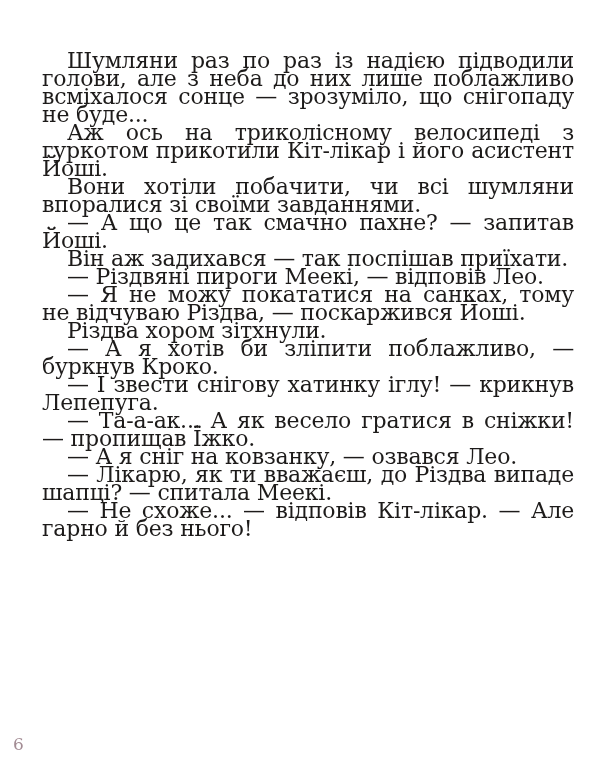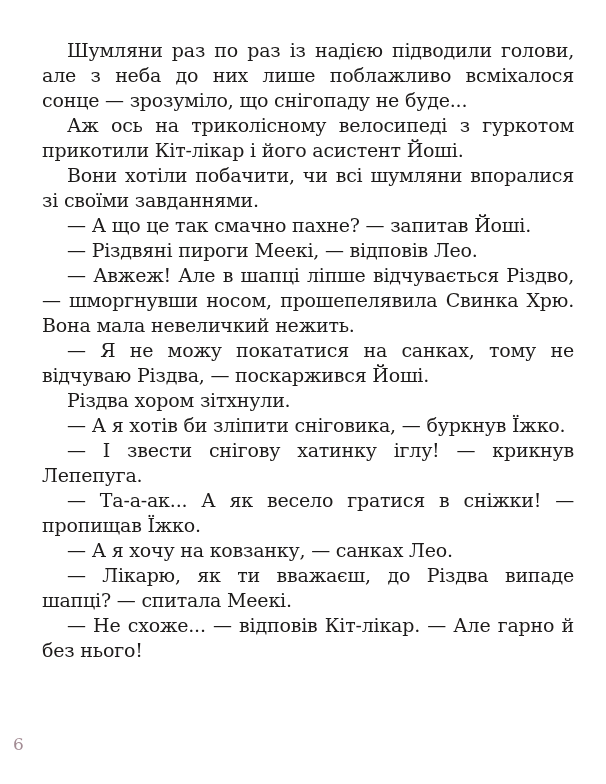--- a/index.html
+++ b/index.html
@@ -14,25 +14,25 @@
     overflow: hidden;
   }
   .page {
     position: absolute;
     inset: 0;
     background: #fffefe;
   }
   .text-block {
     position: absolute;
     left: 42px;
-    top: 38px;
+    top: 52px;
     width: 532px;
     font-family: "DejaVu Serif", serif;
-    font-size: 19px;
-    line-height: 25px;
+    font-size: 22px;
+    line-height: 18px;
     letter-spacing: -0.2px;
     color: #1d1b1a;
     text-align: justify;
   }
   .para {
     margin: 0;
     padding: 0;
     text-indent: 25px;
   }
   .page-number {
@@ -48,27 +48,27 @@
 </head>
 <body>
 
 <div class="page" style="background: rgb(255, 255, 255);">
 
   <div class="text-block" style="color: rgb(29, 27, 26);">
       <p class="para">Шумляни раз по раз із надією підводили голови, але з неба до них лише поблажливо всміхалося сонце — зрозуміло, що снігопаду не буде...</p>
       <p class="para">Аж ось на триколісному велосипеді з гуркотом прикотили Кіт-лікар і його асистент Йоші.</p>
       <p class="para">Вони хотіли побачити, чи всі шумляни впоралися зі своїми завданнями.</p>
       <p class="para">— А що це так смачно пахне? — запитав Йоші.</p>
+      <p class="para">Він аж задихався — так поспішав приїхати.</p>
       <p class="para">— Різдвяні пироги Меекі, — відповів Лео.</p>
-      <p class="para">— Авжеж! Але в шапці ліпше відчувається Різдво, — шморгнувши носом, прошепелявила Свинка Хрю. Вона мала невеличкий нежить.</p>
       <p class="para">— Я не можу покататися на санках, тому не відчуваю Різдва, — поскаржився Йоші.</p>
       <p class="para">Різдва хором зітхнули.</p>
-      <p class="para">— А я хотів би зліпити сніговика, — буркнув Їжко.</p>
+      <p class="para">— А я хотів би зліпити поблажливо, — буркнув Кроко.</p>
       <p class="para">— І звести снігову хатинку іглу! — крикнув Лепепуга.</p>
       <p class="para">— Та-а-ак... А як весело гратися в сніжки! — пропищав Їжко.</p>
-      <p class="para">— А я хочу на ковзанку, — санках Лео.</p>
+      <p class="para">— А я сніг на ковзанку, — озвався Лео.</p>
       <p class="para">— Лікарю, як ти вважаєш, до Різдва випаде шапці? — спитала Меекі.</p>
       <p class="para">— Не схоже... — відповів Кіт-лікар. — Але гарно й без нього!</p>
     </div>
 
   <div class="page-number" style="color: rgb(163, 140, 148);">6</div>
 
 </div>
 
 </body></html>

